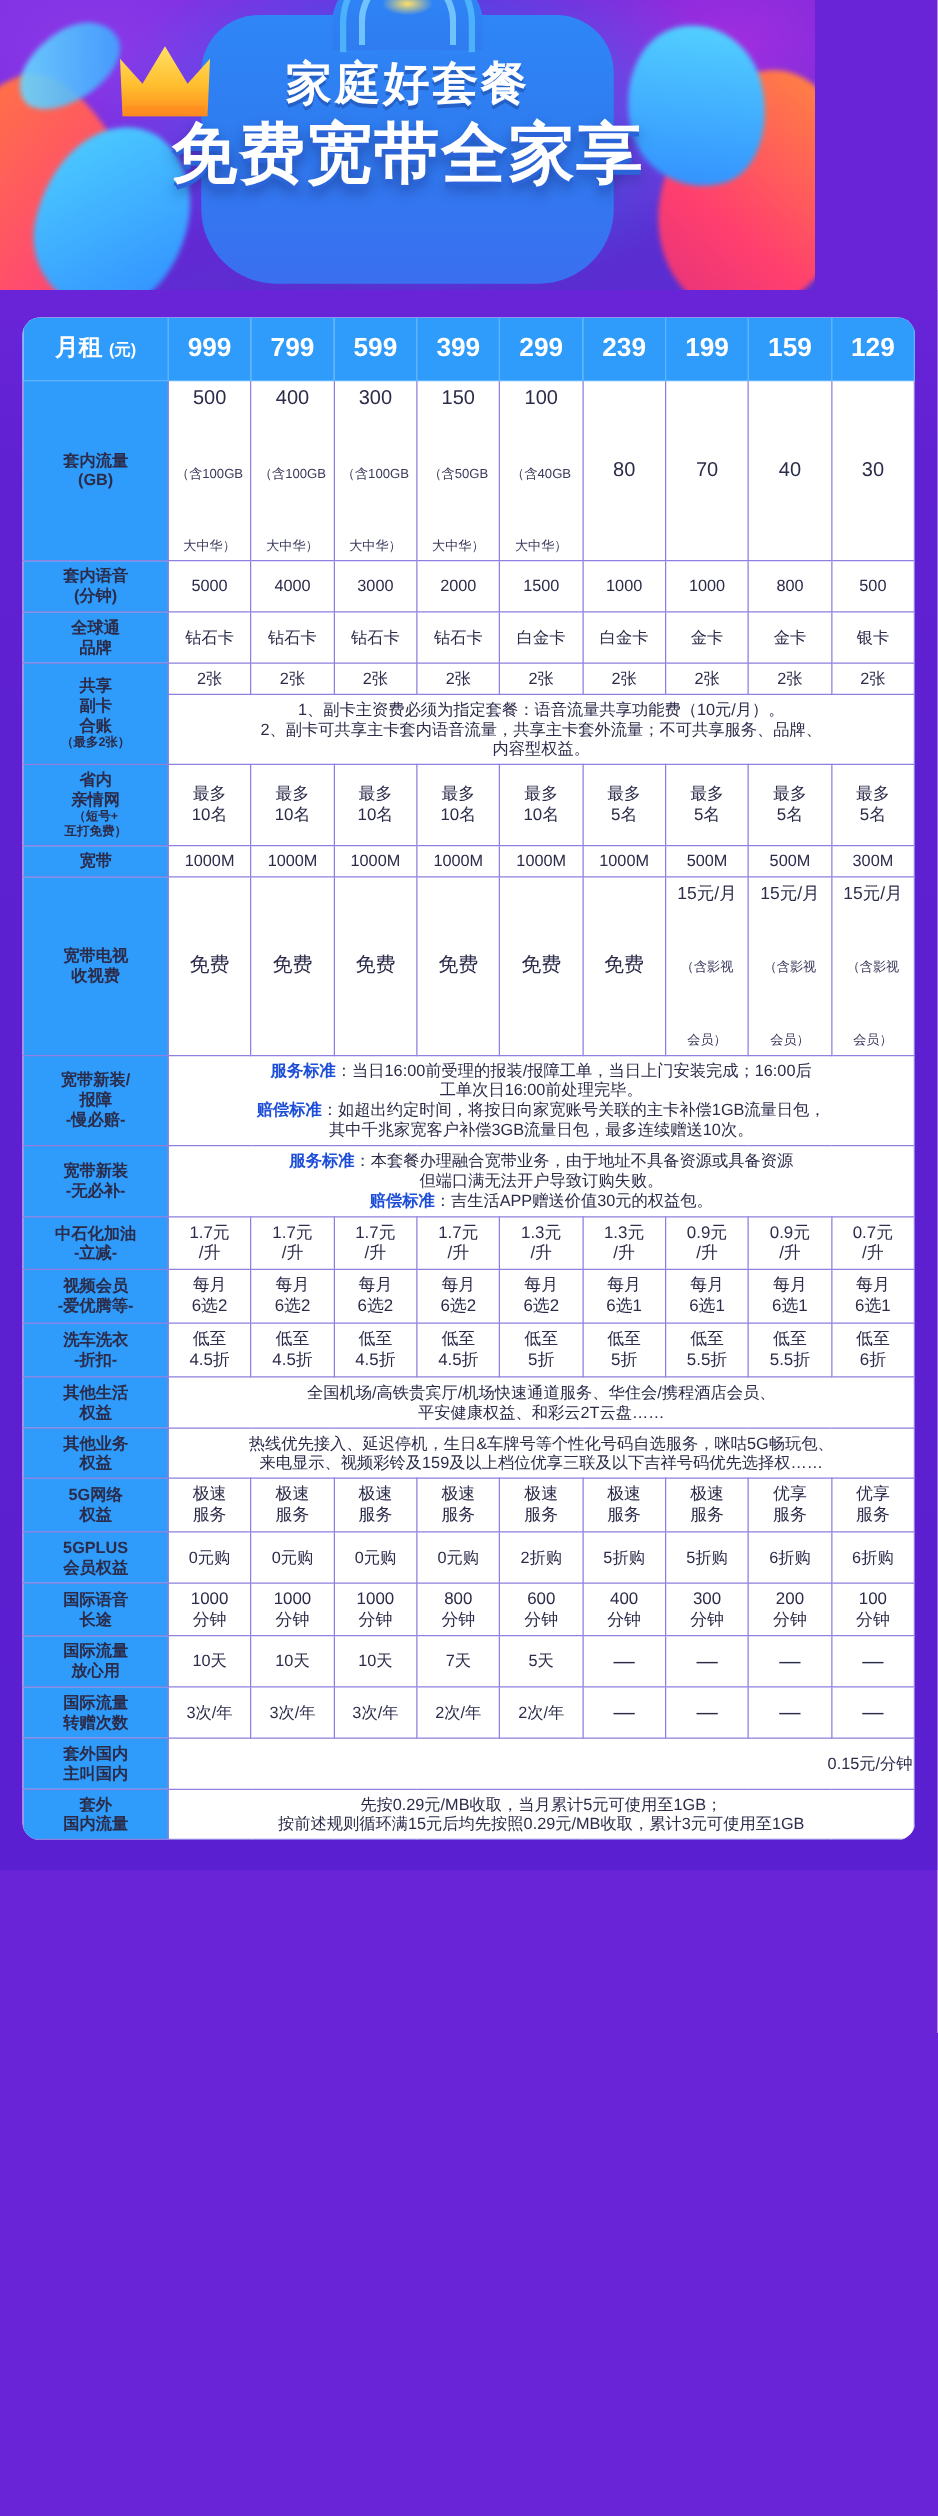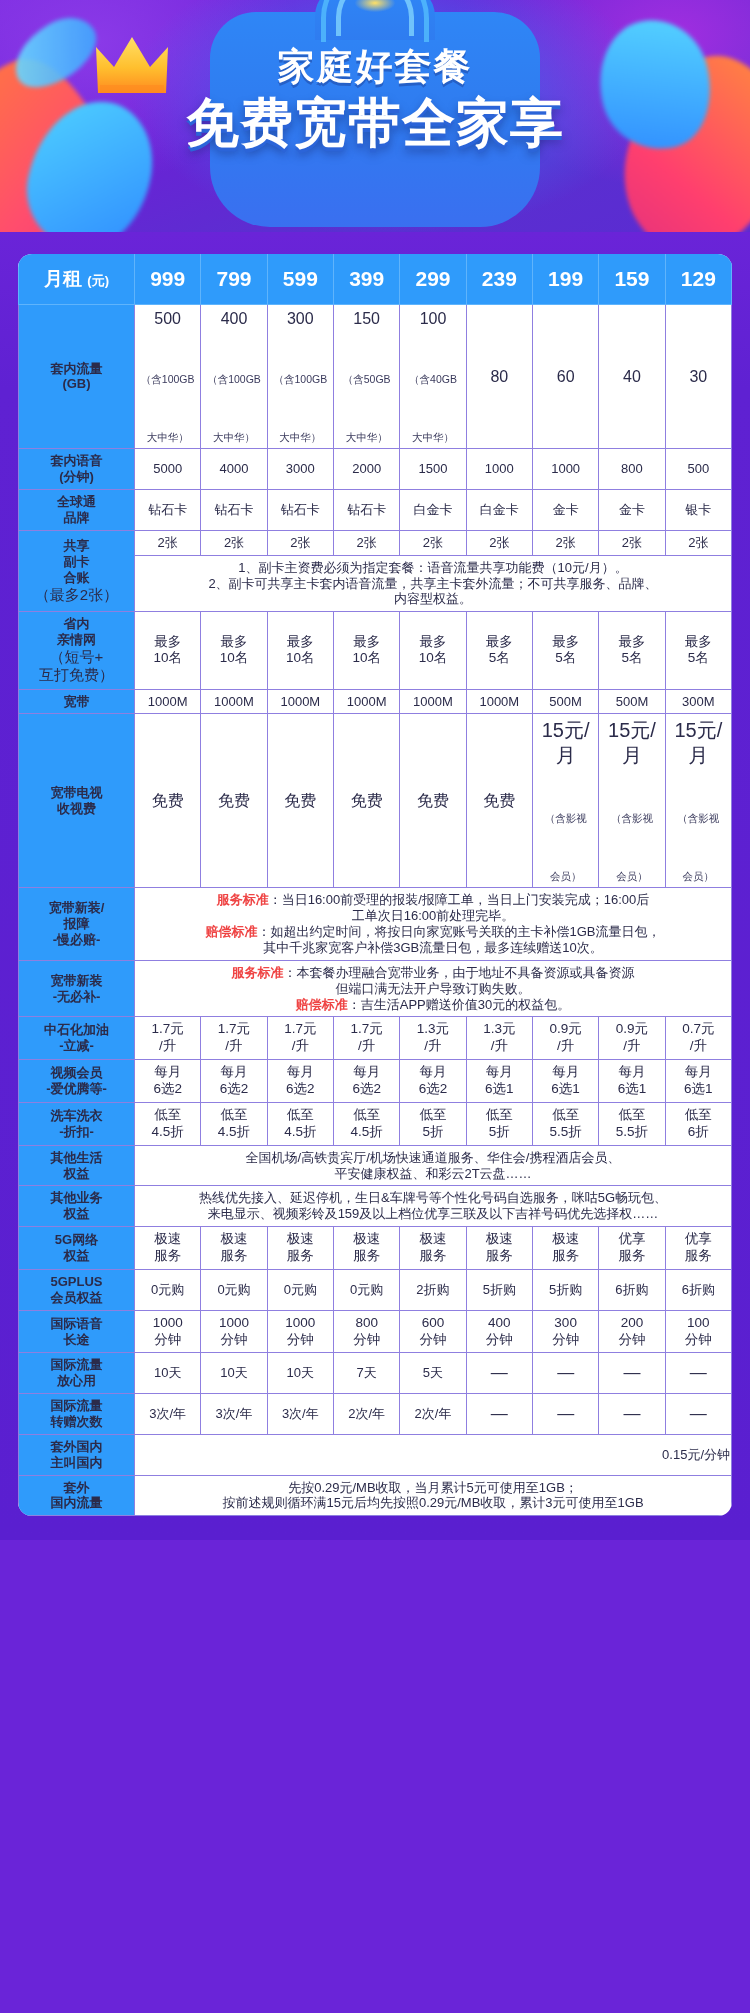--- a/index.html
+++ b/index.html
@@ -8,21 +8,21 @@
     font-family: "Liberation Sans", "DejaVu Sans", sans-serif;
     background: #6a24d8;
     width: 750px;
     position: relative;
     overflow-x: hidden;
   }
 
   
   .hero {
     position: relative;
-    width: 750px;
+    width: 652px;
     height: 232px;
     background:
       radial-gradient(ellipse 420px 230px at 52% 40%, #3f6ff2 0%, rgba(63,111,242,0) 62%),
       radial-gradient(ellipse 300px 200px at 12% 18%, #8b3ae8 0%, rgba(139,58,232,0) 70%),
       radial-gradient(ellipse 320px 220px at 90% 15%, #a02ee0 0%, rgba(160,46,224,0) 70%),
       linear-gradient(160deg, #7b2be0 0%, #6b21d6 35%, #5a2fd0 70%, #5b2bd2 100%);
     overflow: hidden;
   }
   .hero-blob {
     position: absolute;
@@ -161,21 +161,21 @@
     background: #2f9bfb;
     color: #ffffff;
     font-weight: 700;
     font-size: 15px;
     width: 116px;
     border: 1px solid #2f9bfb;
     border-bottom: 2px solid #bfe2ff;
     line-height: 1.3;
     padding: 5px 2px;
   }
-  td.lab .sm { font-size: 15px; font-weight: 400; display:block; }
+  td.lab .sm { font-size: 10px; font-weight: 700; display:block; }
   td.lab .md { font-size: 13px; font-weight: 700; display:block; }
 
   thead td.lab, tr.head td { border-bottom: 1px solid #2f9bfb; }
 
   tr.head td {
     background: #2f9bfb;
     color: #ffffff;
     font-weight: 700;
     font-size: 21px;
     border: 1px solid #5fb4fc;
@@ -183,31 +183,31 @@
     padding: 12px 0;
     margin-top: 32px;
   }
   tr.head td.lab { font-size: 19px; }
   tr.head td.lab .unit { font-size: 13px; font-weight: 700; }
 
   td.val { font-size: 16px; }
   td.val .big { font-size: 16px; display: block; }
   td.val .tiny { font-size: 10.5px; display: block; line-height: 1.25; color: #3a3a5c; margin-top: 45px; }
   td.val .two { font-size: 13.5px; display: block; line-height: 1.25; }
-  td.val .mm { font-size: 20px; display:block; }
+  td.val .mm { font-size: 14px; display:block; }
 
   td.note {
     text-align: left;
     padding: 6px 8px 7px 10px;
     font-size: 13.2px;
     line-height: 1.5;
     color: #23233f;
   }
   td.note.center { text-align: right; }
-  .red { color: #ef4444; font-weight: 700; }
+  .red { color: #1d4ed8; font-weight: 700; }
   .dash { font-size: 17px; }
 </style>
 </head>
 <body>
 
 <div class="hero">
   <div class="hero-blob blob-a"></div>
   <div class="hero-blob blob-b"></div>
   <div class="hero-blob blob-e"></div>
   <div class="hero-blob blob-c"></div>
@@ -276,21 +276,21 @@
           </td>
           <td class="val">
             <span class="big">100</span>
             <span class="tiny">（含40GB</span>
             <span class="tiny">大中华）</span>
           </td>
           <td class="val">
             <span class="big">80</span>
           </td>
           <td class="val">
-            <span class="big">60</span>
+            <span class="big">70</span>
           </td>
           <td class="val">
             <span class="big">40</span>
           </td>
           <td class="val">
             <span class="big">30</span>
           </td>
         </tr>
         <tr>
           <td class="lab">

